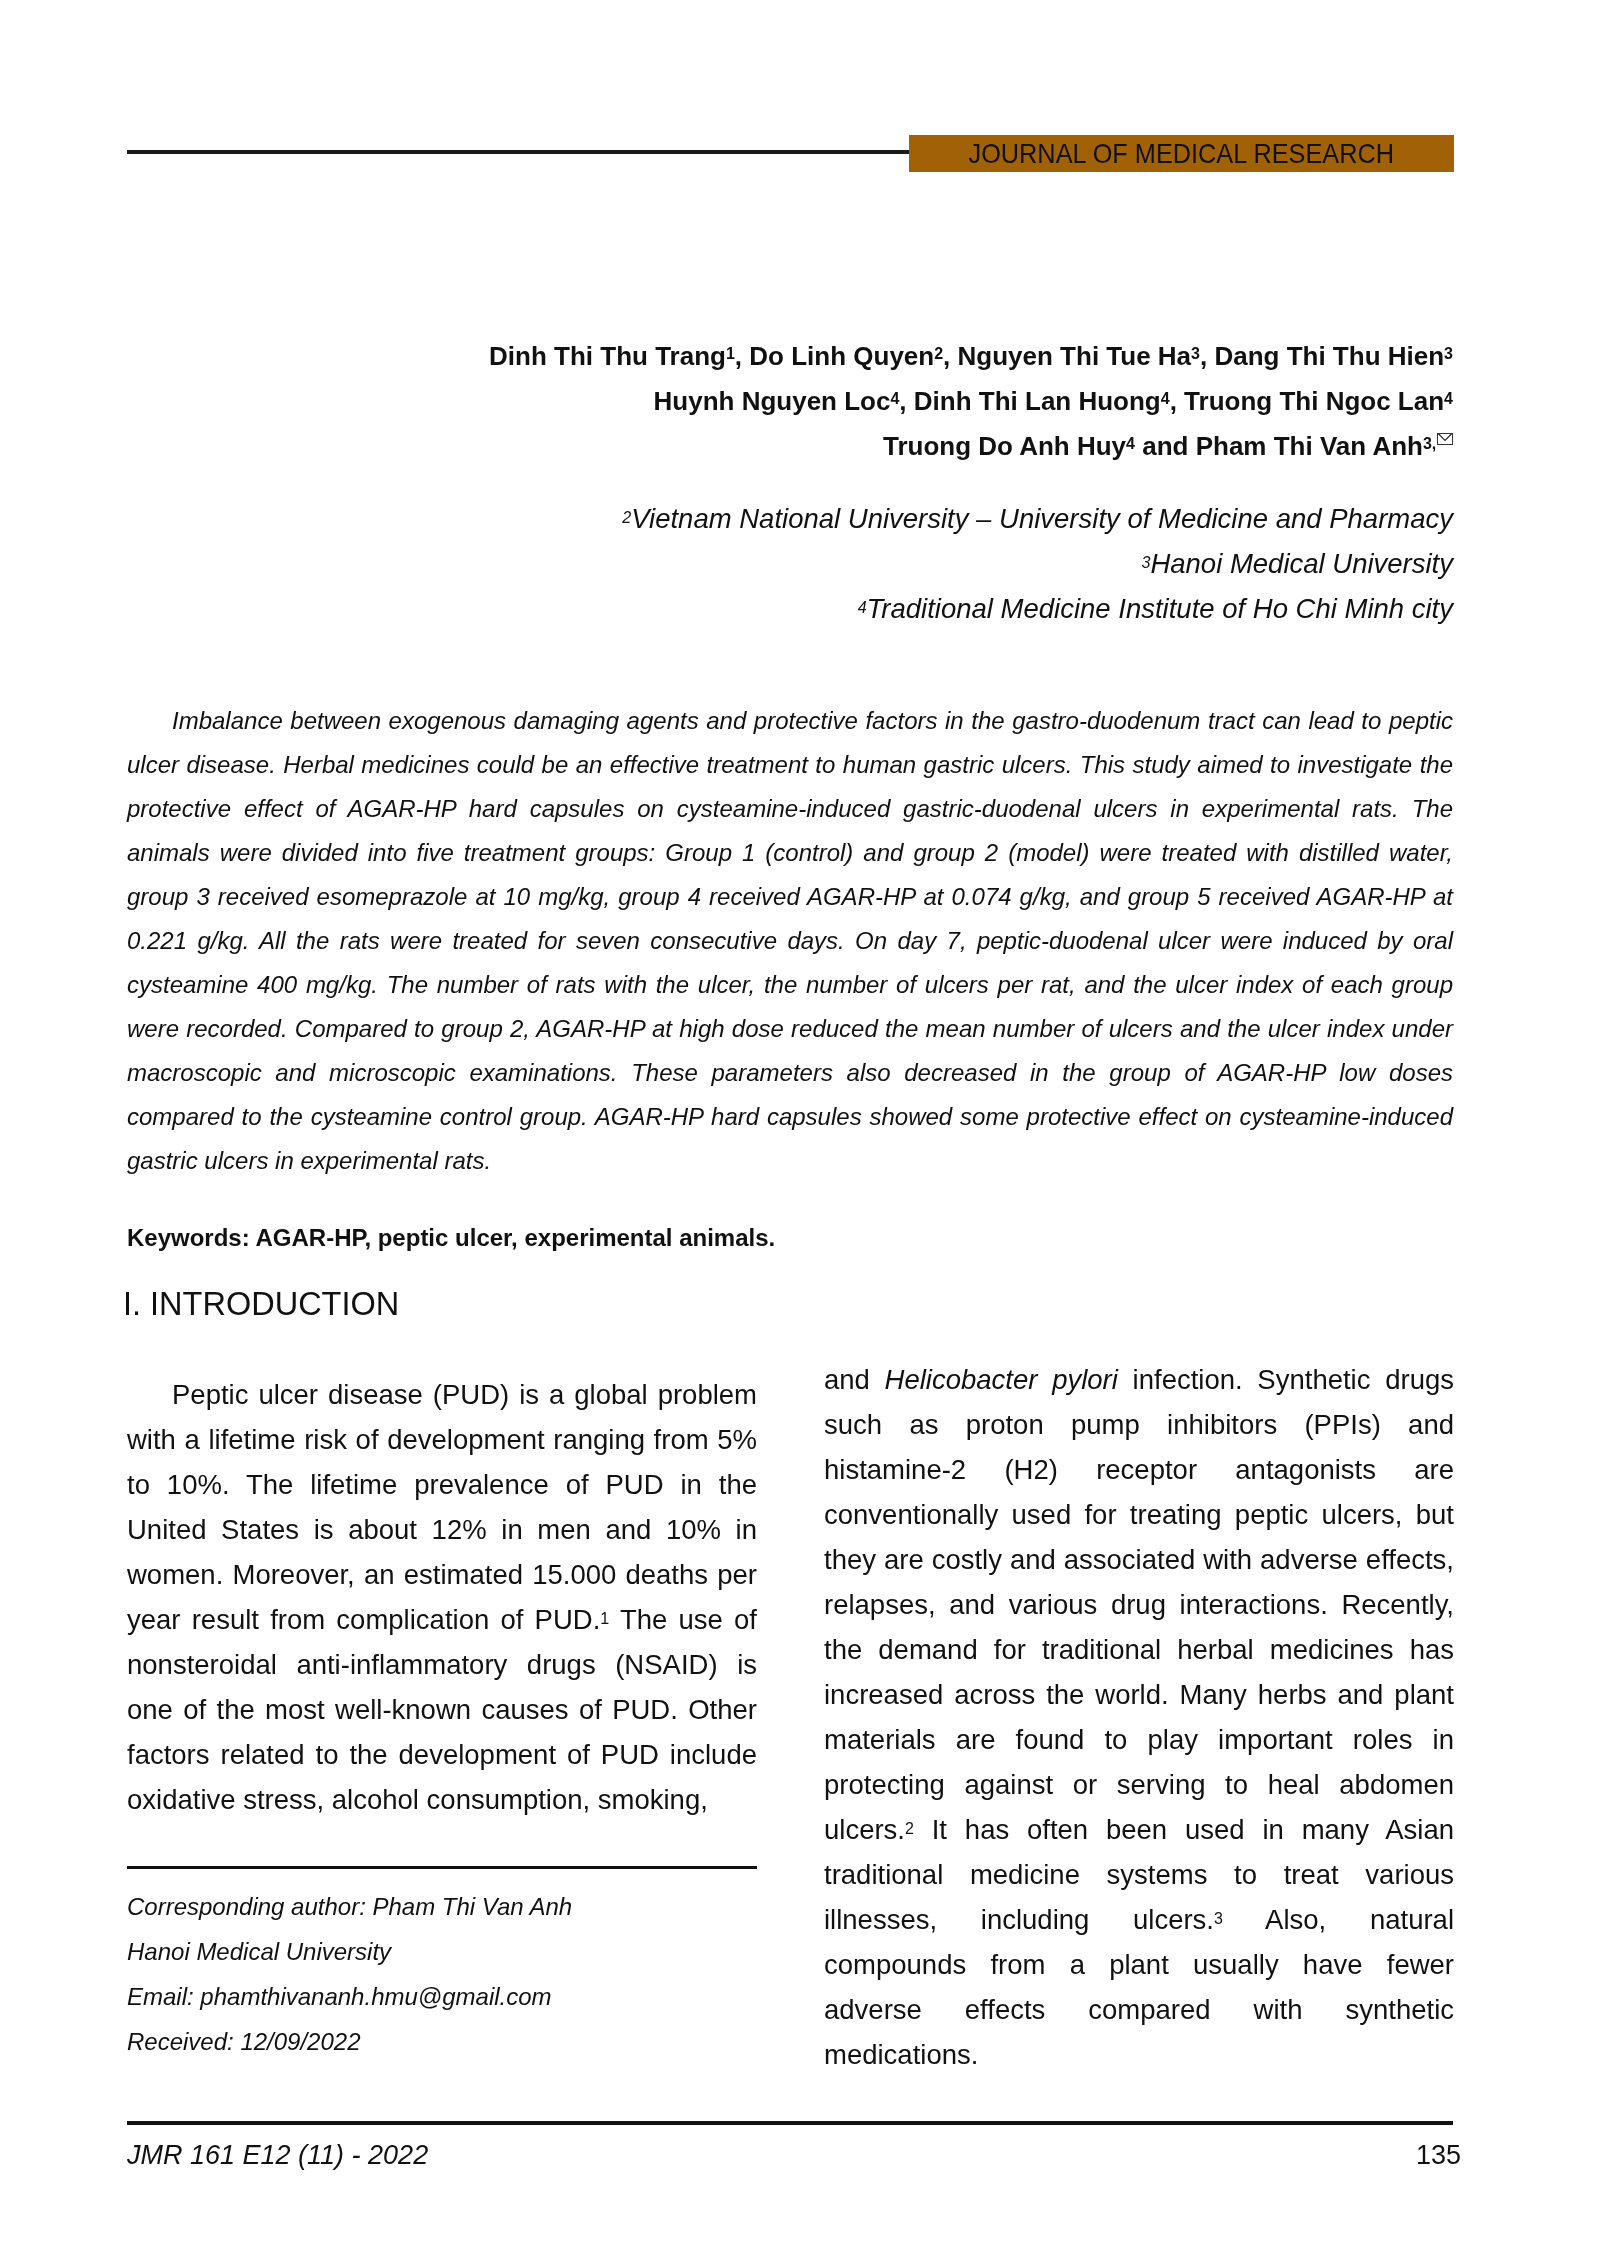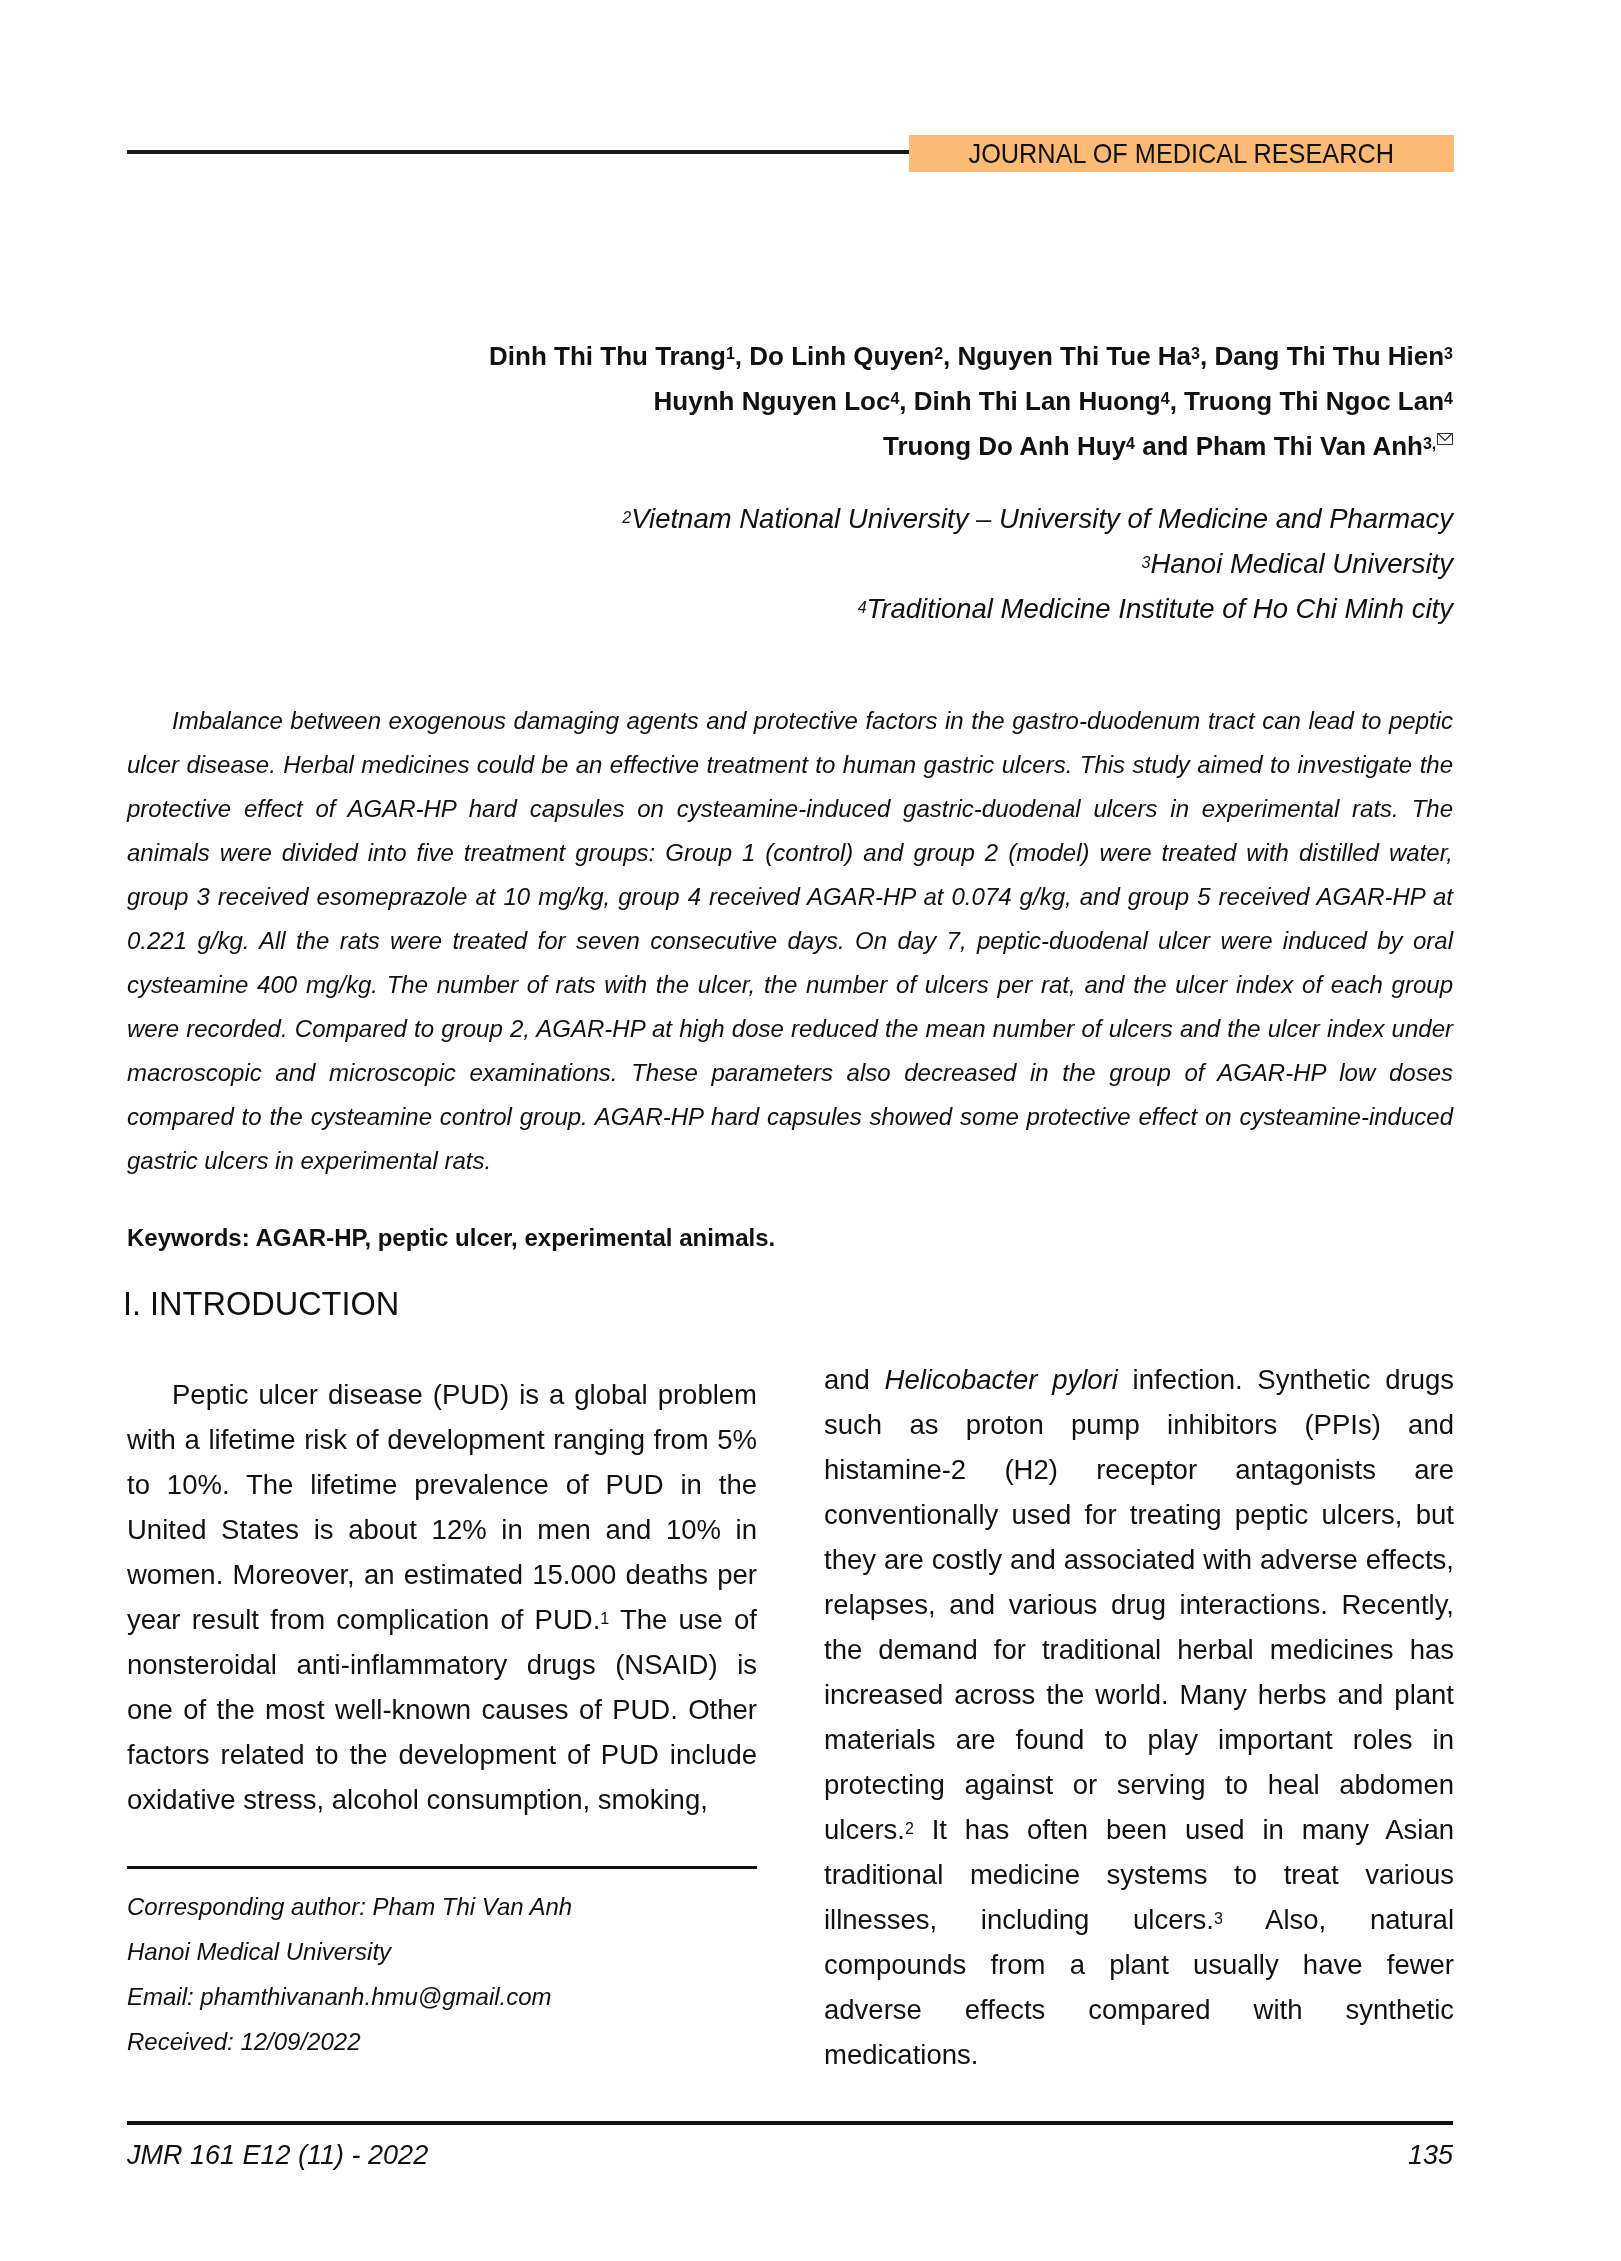--- a/index.html
+++ b/index.html
@@ -1,21 +1,21 @@
 <!DOCTYPE html>
 <html style="font-size:11.6px"><head>
 <meta charset="utf-8">
 <style>
   html, body { margin:0; padding:0; background:#ffffff; }
   body { width:1621px; height:2261px; position:relative; overflow:hidden;
          font-family:"Liberation Sans", sans-serif; color:#111; }
 
   
   .header-rule { position:absolute; left:127px; top:150px; width:782px; height:3.6px; background:#1a1a1a; }
-  .journal-box { position:absolute; left:909px; top:135px; width:545px; height:37px; background:#fdba74;
+  .journal-box { position:absolute; left:909px; top:135px; width:545px; height:37px; background:#a16207;
                  display:flex; align-items:center; justify-content:center; }
   .journal-box span { font-size:27.5px; letter-spacing:0px; color:#111; transform:scaleX(0.92); display:inline-block; white-space:nowrap; }
 
   
   .title { position:absolute; left:127px; width:1326px; top:204px; text-align:center; font-weight:bold;
            font-size:39px; line-height:48px; }
   .title div { white-space:nowrap; }
   .title span { display:inline-block; transform:scaleX(0.93); }
 
   
@@ -48,21 +48,21 @@
   .col-right { left:824px; width:630px; top:1357px; }
   .col-left p { text-indent:45px; }
   .col sup { font-size:16px; vertical-align:top; position:relative; top:-1.4px; }
 
   .footnote-rule { position:absolute; left:127px; top:1866px; width:630px; height:2.9px; background:#111; }
   .footnote { position:absolute; left:127px; top:1884px; font-style:italic; font-size:24px; line-height:45px; }
   .footnote div { white-space:nowrap; }
 
   .footer-rule { position:absolute; left:127px; top:2121px; width:1326px; height:3.6px; background:#111; }
   .footer-left { position:absolute; left:127px; top:2140px; font-style:italic; font-size:27px; }
-  .footer-right { position:absolute; right:168px; top:2140px; font-style:italic; font-size:27px; }
+  .footer-right { position:absolute; right:160px; top:2140px; font-size:27px; }
 </style>
 </head>
 <body>
 
 <div class="header-rule"></div>
 <div class="journal-box">
   <span>JOURNAL OF MEDICAL RESEARCH</span>
 </div>
 
 <div class="title">

